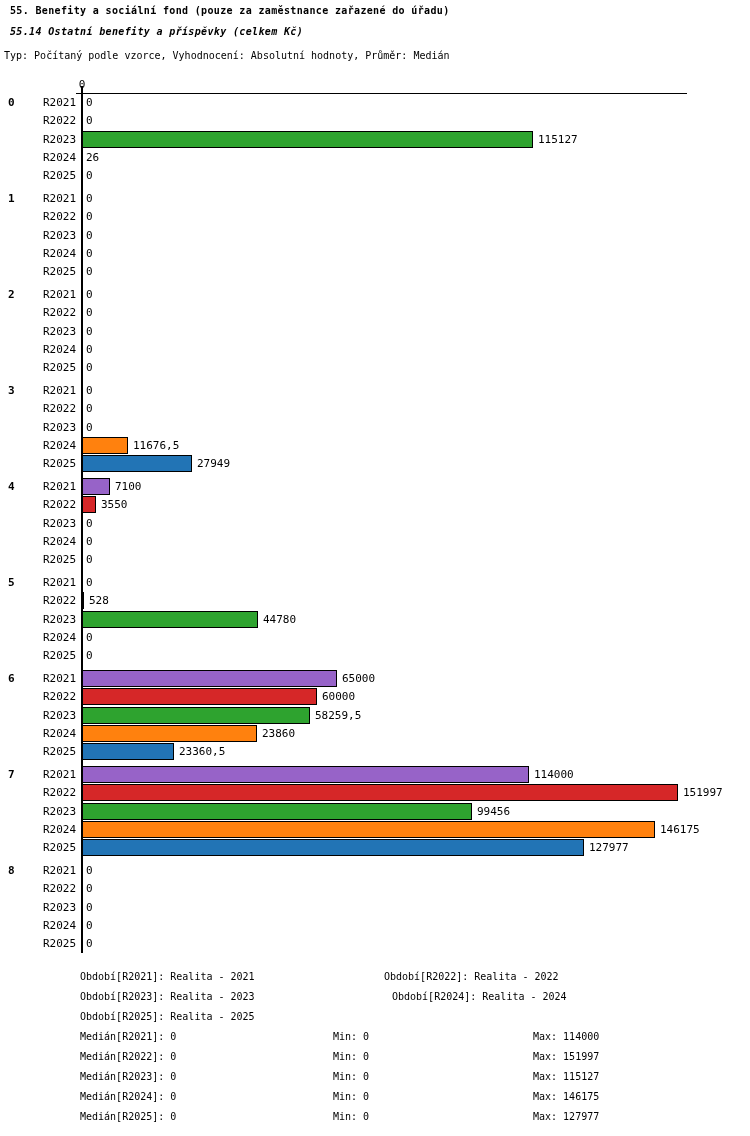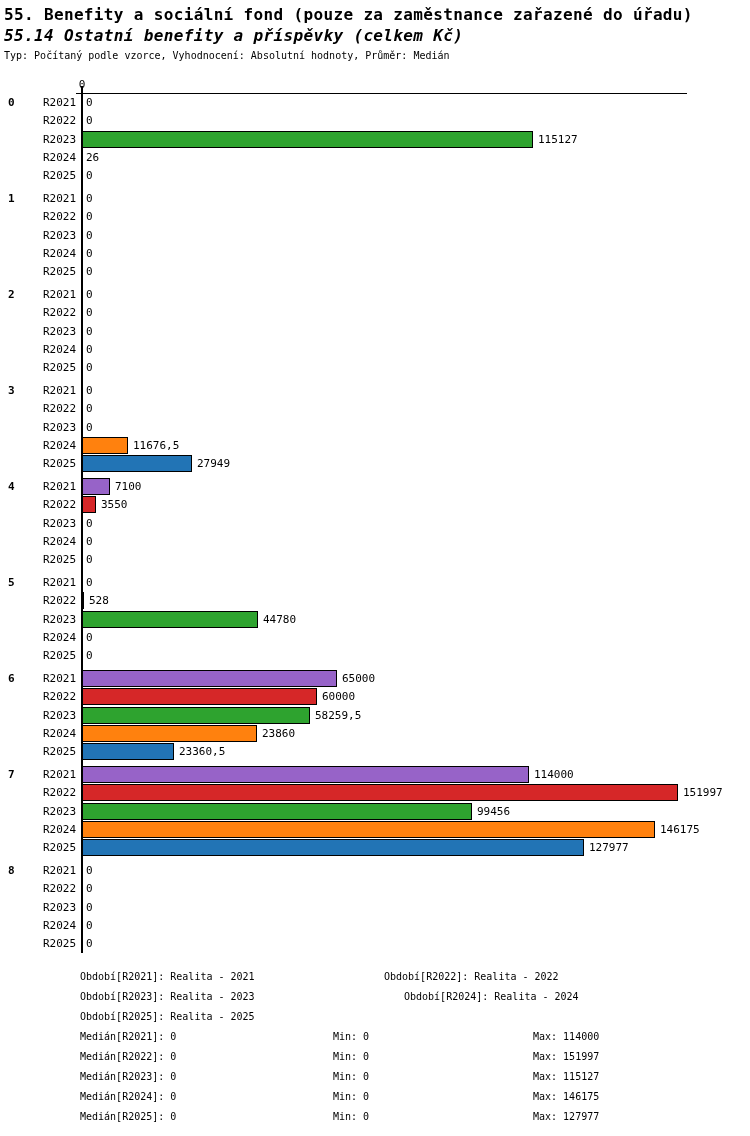--- a/index.html
+++ b/index.html
@@ -1,19 +1,19 @@
 <!DOCTYPE html>
 <html><head>
 <meta charset="utf-8">
 <style>
   html,body{margin:0;padding:0;background:#ffffff;}
   body{width:750px;height:1136px;position:relative;overflow:hidden;
        font-family:"DejaVu Sans Mono","Liberation Mono",monospace;color:#000;}
   .abs{position:absolute;white-space:pre;}
-  .title{font-weight:bold;font-size:16px;letter-spacing:0.35px;}
+  .title{font-weight:bold;font-size:10px;letter-spacing:0.35px;margin-left:6px;}
   .subtitle{font-size:10px;}
   #chart{position:absolute;left:0;top:0;width:750px;height:960px;}
   .axis-v{position:absolute;background:#000;width:2px;}
   .axis-h{position:absolute;background:#000;height:1px;}
   .tick-label{position:absolute;font-size:11px;text-align:center;}
   .grp-label{position:absolute;font-size:11px;font-weight:bold;}
   .row-label{position:absolute;font-size:11px;text-align:right;}
   .bar{position:absolute;height:17px;border:1px solid #000;box-sizing:border-box;}
   .val-label{position:absolute;font-size:11px;}
   .ft{position:absolute;font-size:10px;white-space:pre;}
@@ -144,21 +144,21 @@
     <div class="row-label" style="left:43px;top:919px;">R2024</div>
     <div class="val-label" style="left:86px;top:919px;">0</div>
     <div class="row-label" style="left:43px;top:937px;">R2025</div>
     <div class="val-label" style="left:86px;top:937px;">0</div>
   </div>
 
 <div id="footer">
     <div class="ft" style="left:80px;top:971px;">Období[R2021]: Realita - 2021</div>
     <div class="ft" style="left:384px;top:971px;">Období[R2022]: Realita - 2022</div>
     <div class="ft" style="left:80px;top:991px;">Období[R2023]: Realita - 2023</div>
-    <div class="ft" style="left:404px;top:991px;">Období[R2024]: Realita - 2024</div>
+    <div class="ft" style="left:392px;top:991px;">Období[R2024]: Realita - 2024</div>
     <div class="ft" style="left:80px;top:1011px;">Období[R2025]: Realita - 2025</div>
     <div class="ft" style="left:80px;top:1031px;">Medián[R2021]: 0</div>
     <div class="ft" style="left:333px;top:1031px;">Min: 0</div>
     <div class="ft" style="left:533px;top:1031px;">Max: 114000</div>
     <div class="ft" style="left:80px;top:1051px;">Medián[R2022]: 0</div>
     <div class="ft" style="left:333px;top:1051px;">Min: 0</div>
     <div class="ft" style="left:533px;top:1051px;">Max: 151997</div>
     <div class="ft" style="left:80px;top:1071px;">Medián[R2023]: 0</div>
     <div class="ft" style="left:333px;top:1071px;">Min: 0</div>
     <div class="ft" style="left:533px;top:1071px;">Max: 115127</div>

